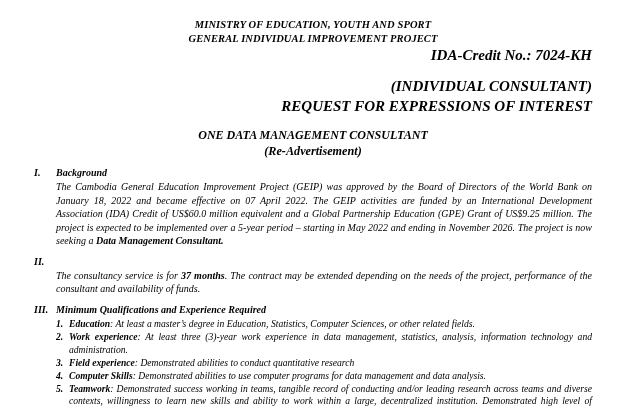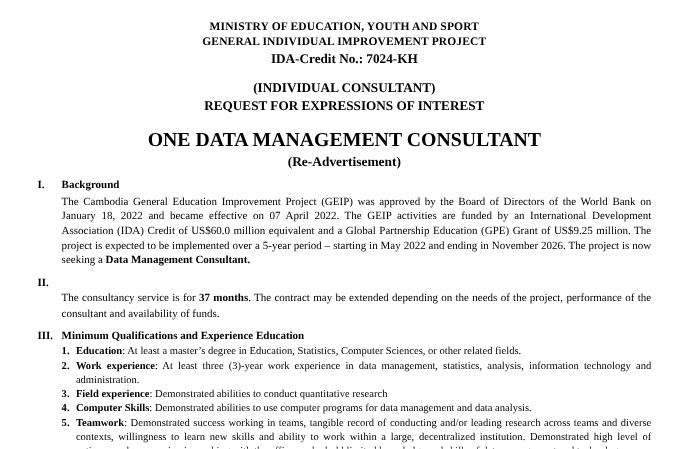--- a/index.html
+++ b/index.html
@@ -15,41 +15,43 @@
     color: #000000;
     font-size: 9.5px;
     line-height: 1.33;
   }
   .page {
     width: 626px;
     height: 408px;
     box-sizing: border-box;
     padding: 14px 34px 0 34px;
     position: relative;
+    font-style: italic;
   }
   .center { text-align: center; }
   .title-block {
     margin-top: 4px;
   }
   .title-line {
     font-weight: bold;
     font-size: 10.5px;
     letter-spacing: 0.1px;
     line-height: 1.32;
   }
   .subtitle-line {
     font-weight: bold;
-    font-size: 12px;
+    font-size: 15px;
     line-height: 1.33;
+    text-align: right;
   }
   .gap-1 { height: 11px; }
   .gap-2 { height: 10px; }
   .big-title {
     font-weight: bold;
-    font-size: 18px;
+    font-size: 12px;
     line-height: 1.35;
   }
   .big-sub {
     font-weight: bold;
     font-size: 12.2px;
     line-height: 1.35;
   }
   .section {
     margin-top: 7px;
   }
@@ -129,21 +131,21 @@
   <div class="section">
     <div class="section-head">
       <span class="sec-num">II.</span>
     </div>
     <div class="body-p">The consultancy service is for <b>37 months</b>. The contract may be extended depending on the needs of the project, performance of the consultant and availability of funds.</div>
   </div>
 
   <div class="section">
     <div class="section-head">
       <span class="sec-num">III.</span>
-      <span>Minimum Qualifications and Experience Education</span>
+      <span>Minimum Qualifications and Experience Required</span>
     </div>
     <div class="list" id="qualifications-list">
         <div class="list-item">
           <span class="li-num">1.</span>
           <span class="li-text"><span class="lead">Education</span><span>: At least a master’s degree in Education, Statistics, Computer Sciences, or other related fields.</span></span>
         </div>
         <div class="list-item">
           <span class="li-num">2.</span>
           <span class="li-text"><span class="lead">Work experience</span><span>: At least three (3)-year work experience in data management, statistics, analysis, information technology and administration.</span></span>
         </div>

